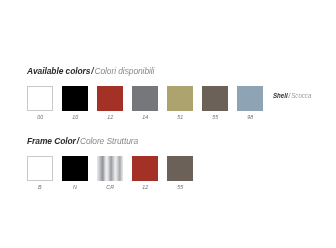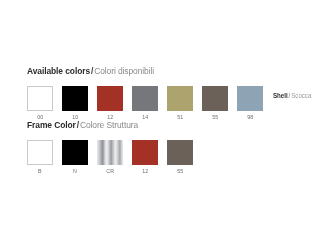--- a/index.html
+++ b/index.html
@@ -13,29 +13,30 @@
     overflow: hidden;
     font-family: "Liberation Sans", sans-serif;
     -webkit-font-smoothing: antialiased;
   }
 
   .sheet {
     position: relative;
     width: 336px;
     height: 248px;
     background: #ffffff;
+    font-style: italic;
   }
 
   
   .section {
     position: absolute;
     left: 27px;
   }
   .section-shell  { top: 66px; }
-  .section-frame  { top: 120px; }
+  .section-frame  { top: 136px; }
 
   .section-title {
     font-size: 9.2px;
     line-height: 11px;
     letter-spacing: -0.1px;
     white-space: nowrap;
     transform: scaleX(0.92);
     transform-origin: left center;
     margin: 0 0 9px 0;
   }

